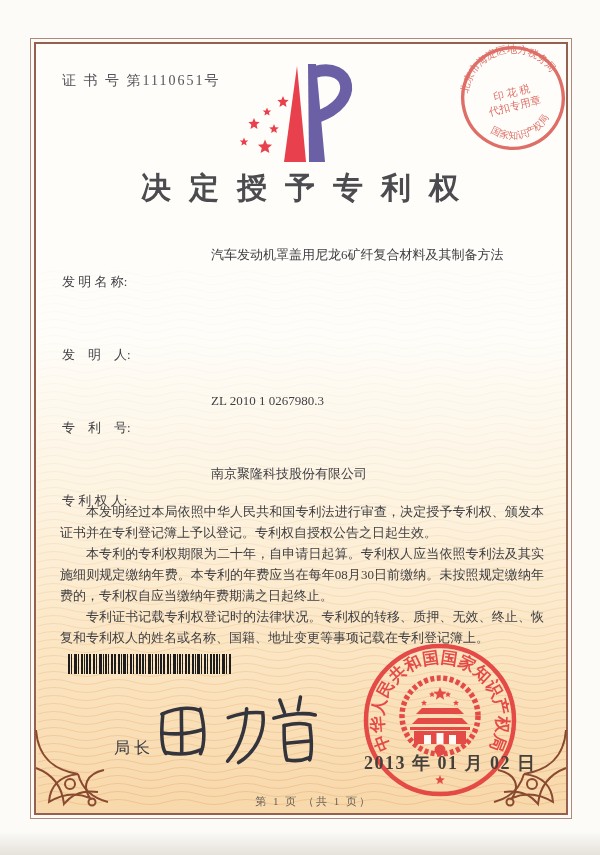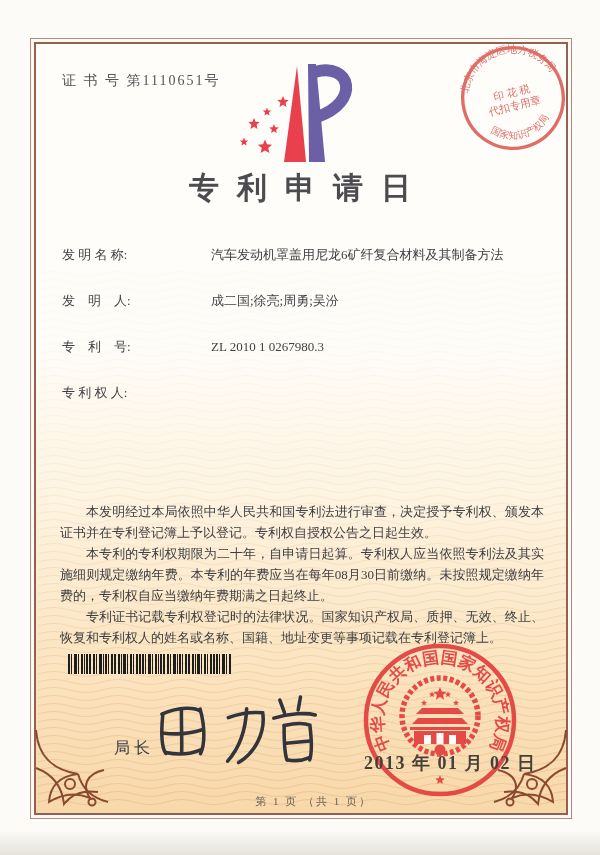--- a/index.html
+++ b/index.html
@@ -14,21 +14,21 @@
        background:linear-gradient(180deg,#fefdf9 0%,#fefdf9 38%,#fdf3e0 60%,#fbe6c4 78%,#f8d9ac 98%);}
   #waves{position:absolute;left:0;top:0;width:100%;height:100%;}
   .cert-number{position:absolute;left:62px;top:72px;font-size:14px;letter-spacing:2px;color:#54545a;}
   #logo{position:absolute;left:233px;top:56px;width:140px;height:110px;}
   #tax-stamp{position:absolute;left:455px;top:40px;width:116px;height:116px;
        transform:rotate(-14deg);opacity:.85;}
   .title{position:absolute;left:0;right:0;top:168px;text-align:center;font-size:30px;
        font-weight:bold;color:#4b4b50;letter-spacing:18px;text-indent:18px;}
   .fields{position:absolute;left:62px;top:246px;width:486px;font-size:13px;color:#403f44;}
   .field-row{display:flex;margin-bottom:28px;line-height:18px;}
-  .field-label{flex:0 0 116px;white-space:nowrap;}
+  .field-label{flex:0 0 116px;white-space:nowrap;margin-top:27px;}
   .field-value{flex:1;white-space:nowrap;margin-left:33px;}
   .paragraphs{position:absolute;left:60px;top:501px;width:484px;font-size:13px;
        line-height:21px;color:#3e3e42;text-align:justify;}
   .paragraphs p{margin:0;text-indent:2em;}
   .barcode{position:absolute;left:68px;top:654px;width:172px;height:20px;display:flex;align-items:stretch;}
   .barcode div{height:100%;}
   .director{position:absolute;left:108px;top:738px;font-size:16px;color:#3c3c42;letter-spacing:4px;margin-left:6px;}
   #signature{position:absolute;left:152px;top:686px;width:168px;height:92px;transform:rotate(-3deg);}
   #seal{position:absolute;left:350px;top:630px;width:180px;height:180px;opacity:.9;}
   .seal-date{position:absolute;left:364px;top:751px;font-size:18px;font-weight:bold;
@@ -144,46 +144,46 @@
     <text font-size="10.5" fill="#d9564e">
       <textPath href="#stampTop" startOffset="50%" text-anchor="middle">北京市海淀区地方税务局</textPath>
     </text>
     <text x="0" y="-2" text-anchor="middle" font-size="11" fill="#d9564e">印 花 税</text>
     <text x="0" y="12" text-anchor="middle" font-size="11" fill="#d9564e">代扣专用章</text>
     <text font-size="10" fill="#d9564e">
       <textPath href="#stampBottom" startOffset="50%" text-anchor="middle">国家知识产权局</textPath>
     </text>
   </svg>
 
-  <div class="title">专利申请日</div>
+  <div class="title">决定授予专利权</div>
 
   <div class="fields">
     <div class="field-row">
       <span class="field-label">发 明 名 称:</span>
       <span class="field-value">汽车发动机罩盖用尼龙6矿纤复合材料及其制备方法</span>
     </div>
     <div class="field-row">
       <span class="field-label">发　明　人:</span>
-      <span class="field-value">成二国;徐亮;周勇;吴汾</span>
     </div>
     <div class="field-row">
       <span class="field-label">专　利　号:</span>
       <span class="field-value">ZL 2010 1 0267980.3</span>
     </div>
     <div class="field-row">
       <span class="field-label">专 利 权 人:</span>
+      <span class="field-value">南京聚隆科技股份有限公司</span>
     </div>
     <div class="field-row">
     </div>
   </div>
 
   <div class="paragraphs">
     <p>本发明经过本局依照中华人民共和国专利法进行审查，决定授予专利权、颁发本证书并在专利登记簿上予以登记。专利权自授权公告之日起生效。</p>
     <p>本专利的专利权期限为二十年，自申请日起算。专利权人应当依照专利法及其实施细则规定缴纳年费。本专利的年费应当在每年08月30日前缴纳。未按照规定缴纳年费的，专利权自应当缴纳年费期满之日起终止。</p>
-    <p>专利证书记载专利权登记时的法律状况。国家知识产权局、质押、无效、终止、恢复和专利权人的姓名或名称、国籍、地址变更等事项记载在专利登记簿上。</p>
+    <p>专利证书记载专利权登记时的法律状况。专利权的转移、质押、无效、终止、恢复和专利权人的姓名或名称、国籍、地址变更等事项记载在专利登记簿上。</p>
   </div>
 
   <div class="barcode" id="barcode">
       <div style="width: 2px; margin-right: 1px; background: rgb(29, 29, 29);"></div>
       <div style="width: 1px; margin-right: 2px; background: rgb(29, 29, 29);"></div>
       <div style="width: 3px; margin-right: 1px; background: rgb(29, 29, 29);"></div>
       <div style="width: 1px; margin-right: 2px; background: rgb(29, 29, 29);"></div>
       <div style="width: 2px; margin-right: 1px; background: rgb(29, 29, 29);"></div>
       <div style="width: 1px; margin-right: 1px; background: rgb(29, 29, 29);"></div>
       <div style="width: 2px; margin-right: 1px; background: rgb(29, 29, 29);"></div>

